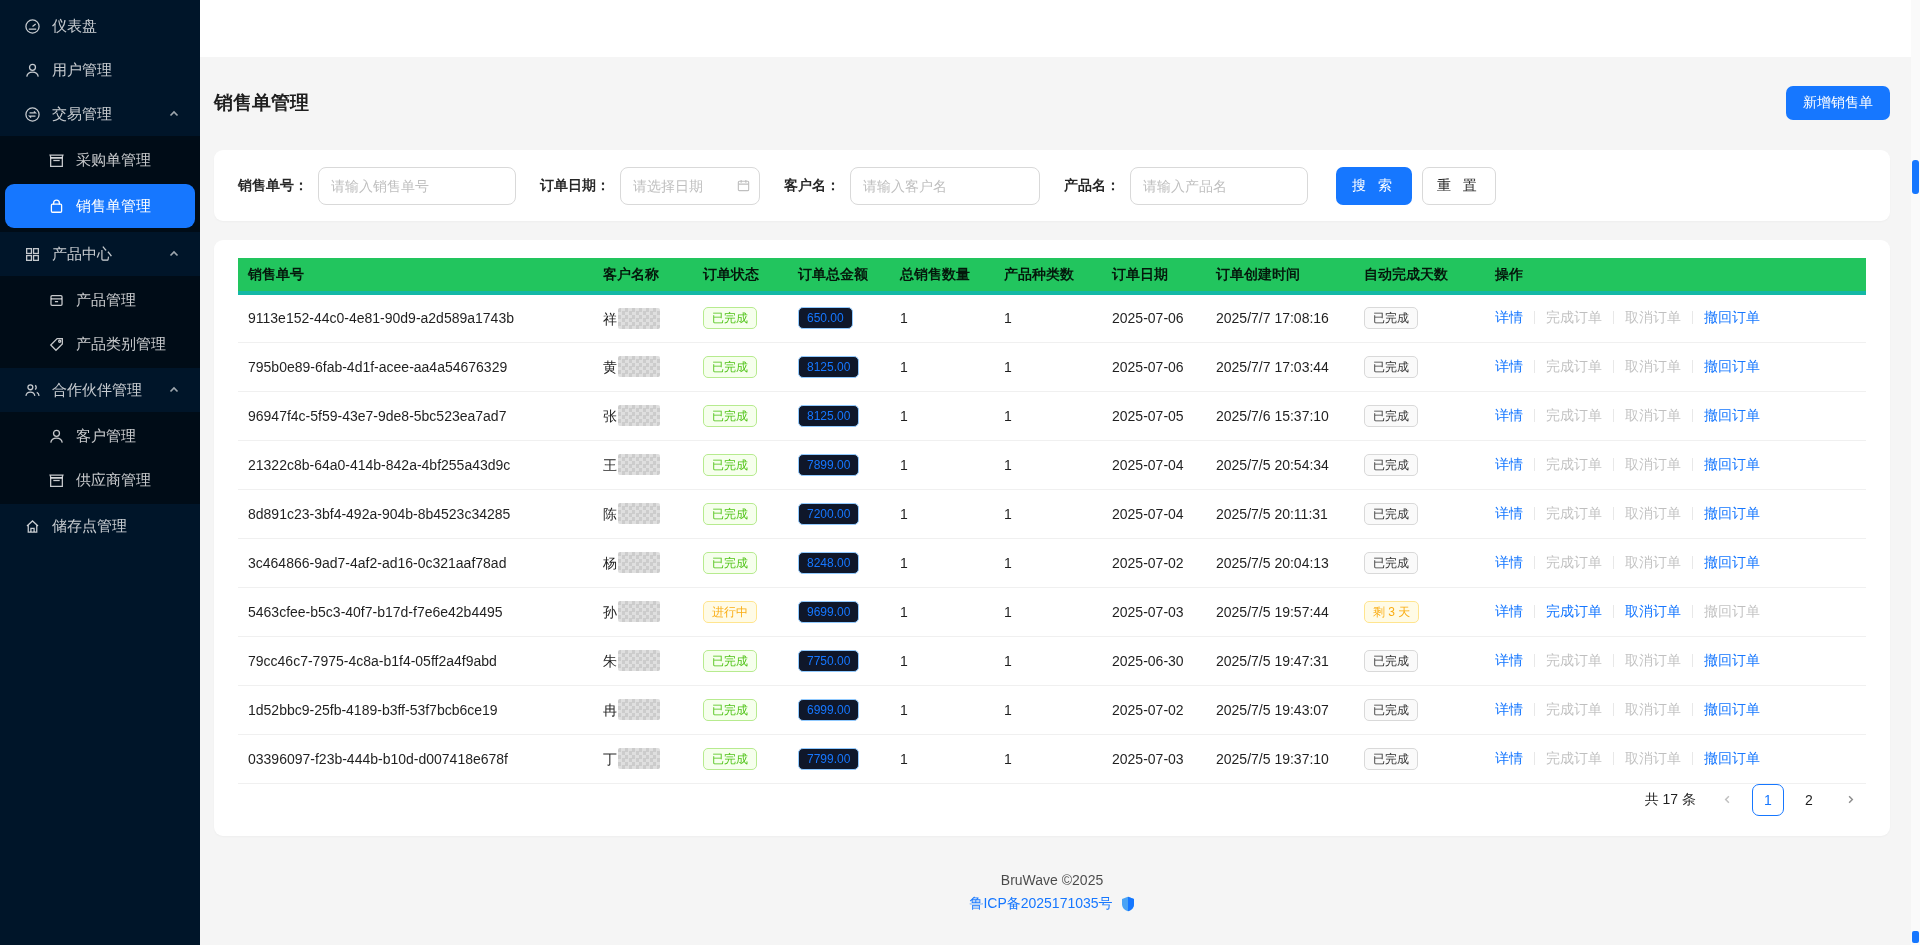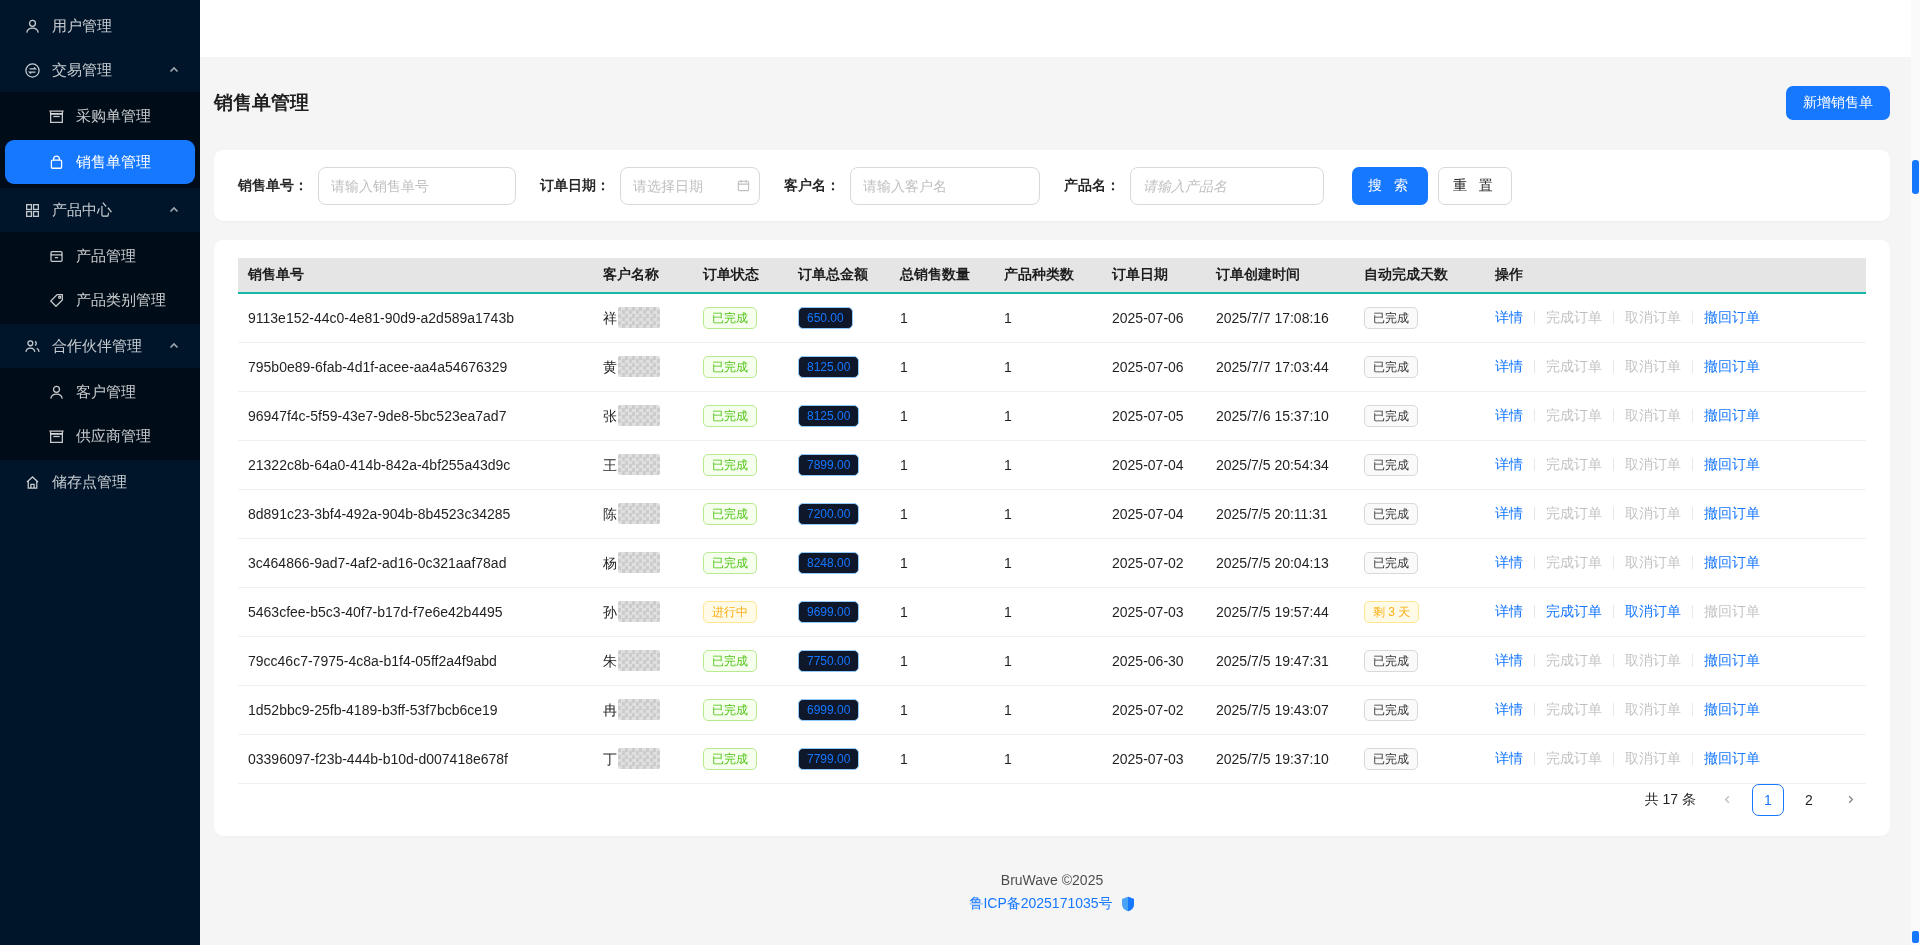--- a/index.html
+++ b/index.html
@@ -29,28 +29,28 @@
   .filter-card { margin-top:30px; height:71px; display:flex; align-items:center; padding:0 24px; gap:10px; }
   .f-label { font-weight:700; font-size:14px; color:rgba(0,0,0,.85); white-space:nowrap; margin-left:14px; }
   .f-label:first-child { margin-left:0; }
   .f-input { height:38px; border:1px solid #d9d9d9; border-radius:8px; padding:0 12px; font-size:14px; color:rgba(0,0,0,.88); outline:none; font-family:inherit; }
   .f-input::placeholder { color:#bfbfbf; }
   .in-order { width:198px; }
   .date-wrap { position:relative; width:140px; }
   .date-wrap .f-input { width:140px; padding-right:30px; }
   .date-wrap .cal { position:absolute; right:9px; top:11px; color:#bfbfbf; }
   .in-cust { width:190px; }
-  .in-prod { width:194px;font-style:italic; }
+  .in-prod { width:178px; }
   .btn-search { background:#1677ff; color:#fff; border:none; border-radius:7px; height:38px; padding:0 16px; font-size:14px; letter-spacing:4px; margin-left:18px; cursor:pointer; }
   .btn-reset { background:#fff; color:rgba(0,0,0,.88); border:1px solid #d9d9d9; border-radius:7px; height:38px; padding:0 14px; font-size:14px; letter-spacing:4px; margin-left:0; cursor:pointer; }
 
   
   .table-card { margin-top:19px; padding:18px 24px 20px; }
   table { width:100%; border-collapse:collapse; table-layout:fixed; }
-  th { background:#e5e5e5; text-align:left; font-size:14px; font-weight:700; color:rgba(0,0,0,.88); height:35px; padding:0 10px; border-bottom:2px solid #14b8a6; white-space:nowrap; }
+  th { background:#22c55e; text-align:left; font-size:14px; font-weight:700; color:rgba(0,0,0,.88); height:35px; padding:0 10px; border-bottom:4px solid #14b8a6; white-space:nowrap; }
   td { height:49px; padding:0 10px; border-bottom:1px solid #f0f0f0; font-size:14px; color:rgba(0,0,0,.88); white-space:nowrap; overflow:hidden; }
   .c1{width:355px}.c2{width:100px}.c3{width:95px}.c4{width:102px}.c5{width:104px}.c6{width:108px}.c7{width:104px}.c8{width:148px}.c9{width:131px}.c10{width:auto}
   .mosaic { display:inline-block; width:42px; height:21px; vertical-align:-5px; margin-left:1px; border-radius:2px;
             background:repeating-conic-gradient(#dfdfdf 0% 25%, #cccccc 0% 50%); background-size:7px 7px; }
   .tag { display:inline-block; font-size:12px; line-height:20px; padding:0 8px; border-radius:5px; border:1px solid; }
   .tag.success { color:#52c41a; background:#f6ffed; border-color:#b7eb8f; }
   .tag.gold    { color:#faad14; background:#fffbe6; border-color:#ffe58f; }
   .tag.blue    { color:#1677ff; background:#0f172a; border-color:#91caff; }
   .tag.default { color:rgba(0,0,0,.82); background:#fafafa; border-color:#d9d9d9; }
   .action-link { color:#1677ff; cursor:pointer; text-decoration:none; }
@@ -75,20 +75,30 @@
   .scrollbar { position:absolute; right:0; top:0; width:9px; height:945px; background:#fafafa; }
   .scroll-thumb-top { position:absolute; right:1px; top:160px; width:7px; height:34px; background:#1677ff; border-radius:3px; }
   .scroll-thumb-bottom { position:absolute; right:1px; bottom:2px; width:7px; height:12px; background:#1677ff; border-radius:2px; }
 </style>
 </head>
 <body>
 
 <div class="app">
 
   <nav class="sidebar">
+    <div class="side-item">
+      <span class="ico">
+        <svg width="17" height="17" viewBox="0 0 16 16" fill="none" stroke="currentColor" stroke-width="1.2">
+            <circle cx="8" cy="8" r="6.2"></circle>
+            <path d="M8 8l3-2.4"></path>
+            <path d="M4.5 10.5h7"></path>
+          </svg>
+      </span>
+      <span>仪表盘</span>
+    </div>
     <div class="side-item">
       <span class="ico">
         <svg width="17" height="17" viewBox="0 0 16 16" fill="none" stroke="currentColor" stroke-width="1.2">
             <circle cx="8" cy="5" r="2.8"></circle>
             <path d="M2.6 13.8c.5-2.9 2.7-4.2 5.4-4.2s4.9 1.3 5.4 4.2"></path>
           </svg>
       </span>
       <span>用户管理</span>
     </div>
 

